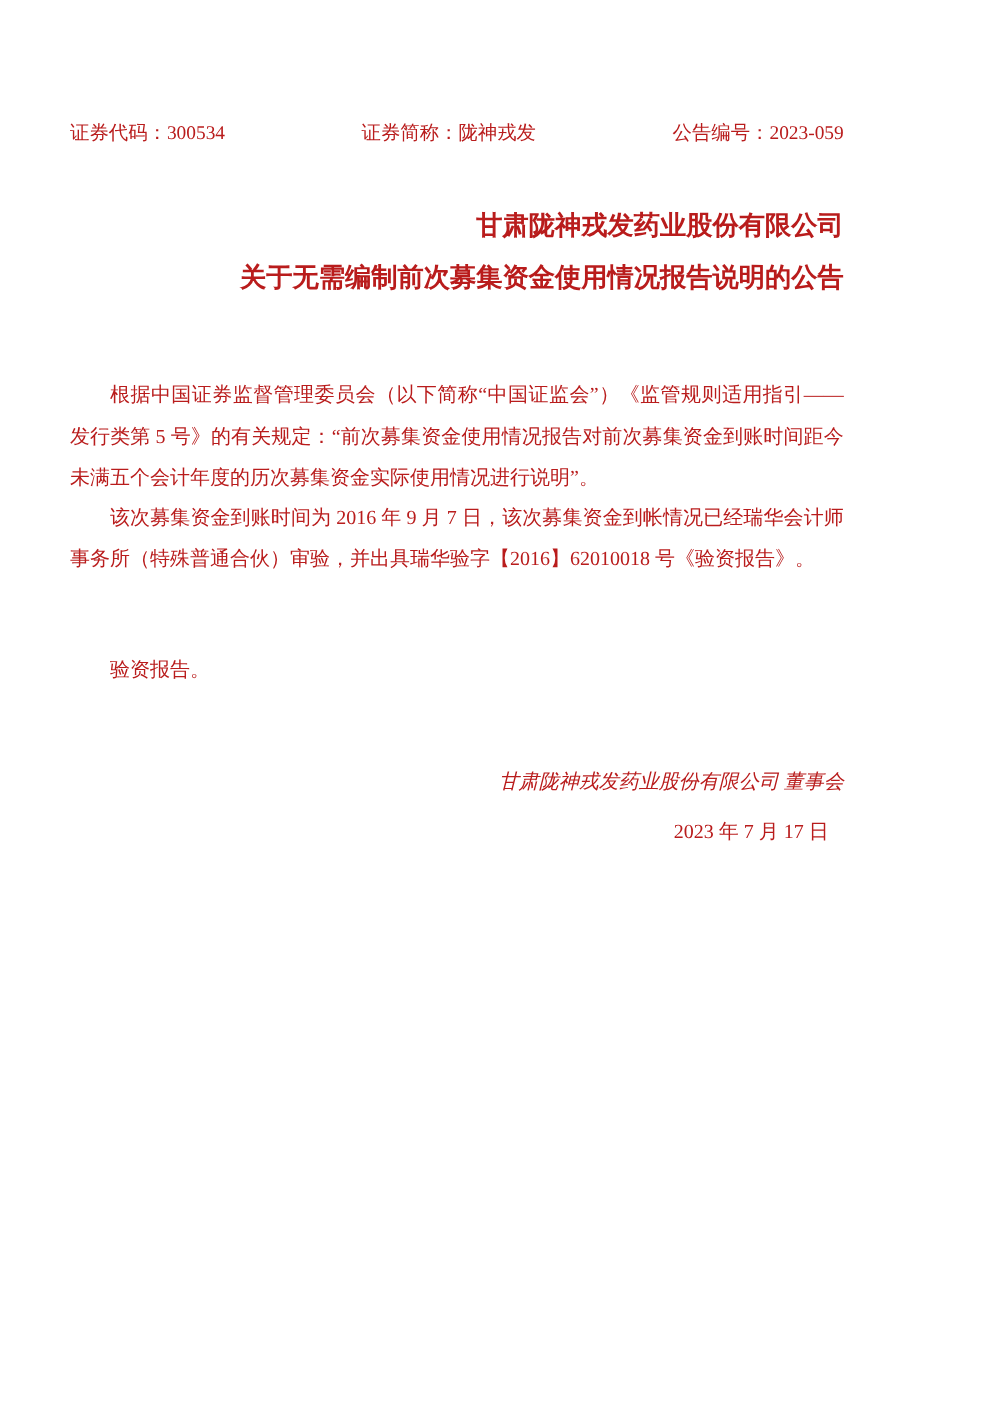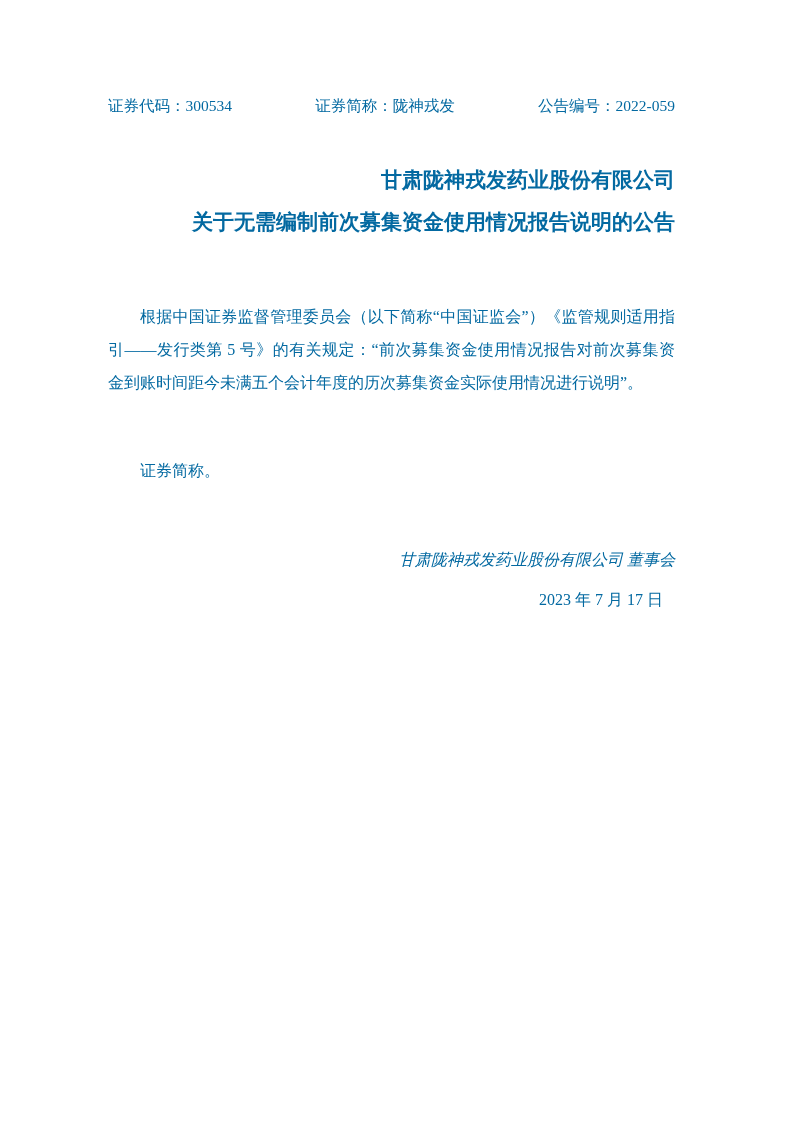--- a/index.html
+++ b/index.html
@@ -7,23 +7,23 @@
     padding: 0;
     background: #ffffff;
   }
   .page {
     position: relative;
     width: 793px;
     height: 1122px;
     margin: 0 auto;
     background: #ffffff;
     box-sizing: border-box;
-    padding: 96px 118px 0 108px;
+    padding: 96px 118px 0 56px;
     font-family: "Liberation Serif", "DejaVu Serif", serif;
-    color: #0369a1;
+    color: #b91c1c;
   }
   .header-row {
     display: flex;
     justify-content: space-between;
     align-items: baseline;
     font-size: 15.5px;
     margin-bottom: 42px;
   }
   .doc-title {
     text-align: right;
@@ -71,33 +71,34 @@
   }
 </style>
 </head>
 <body>
 
 <div class="page">
 
   <div class="header-row">
     <span>证券代码：300534</span>
     <span>证券简称：陇神戎发</span>
-    <span>公告编号：2022-059</span>
+    <span>公告编号：2023-059</span>
   </div>
 
   <div class="doc-title">
     <div>甘肃陇神戎发药业股份有限公司</div>
     <div>关于无需编制前次募集资金使用情况报告说明的公告</div>
   </div>
 
 
   <div class="body-block">
     <p>根据中国证券监督管理委员会（以下简称“中国证监会”）《监管规则适用指引——发行类第 5 号》的有关规定：“前次募集资金使用情况报告对前次募集资金到账时间距今未满五个会计年度的历次募集资金实际使用情况进行说明”。</p>
+    <p>该次募集资金到账时间为 2016 年 9 月 7 日，该次募集资金到帐情况已经瑞华会计师事务所（特殊普通合伙）审验，并出具瑞华验字【2016】62010018 号《验资报告》。</p>
   </div>
 
-  <div class="closing">证券简称。</div>
+  <div class="closing">验资报告。</div>
 
   <div class="signature">
     <span class="sig-company">甘肃陇神戎发药业股份有限公司 董事会</span>
     <span class="sig-date">2023 年 7 月 17 日</span>
   </div>
 
 </div>
 
 </body></html>

